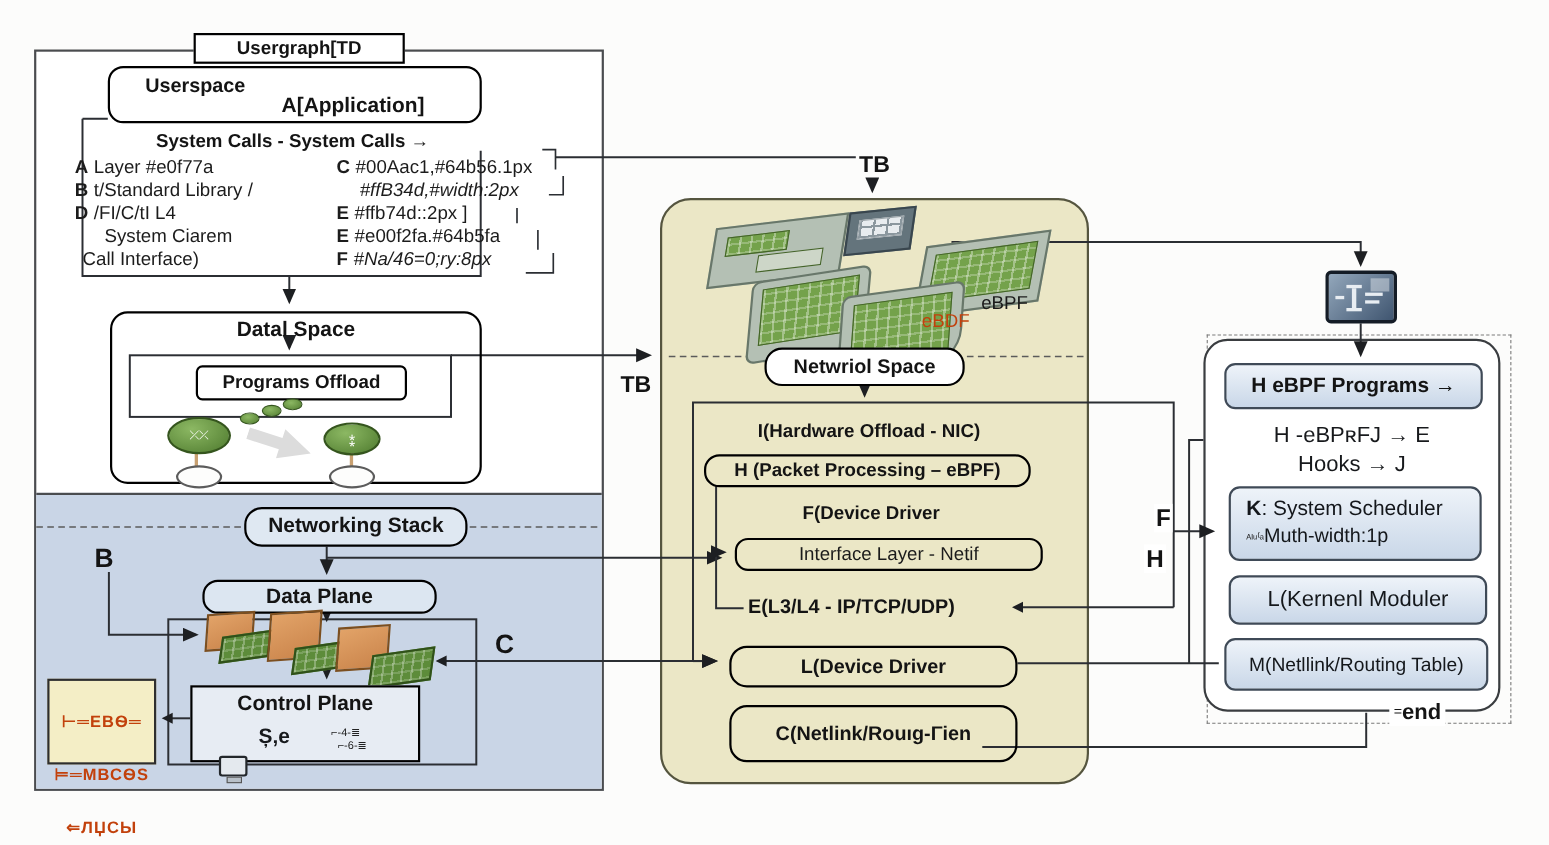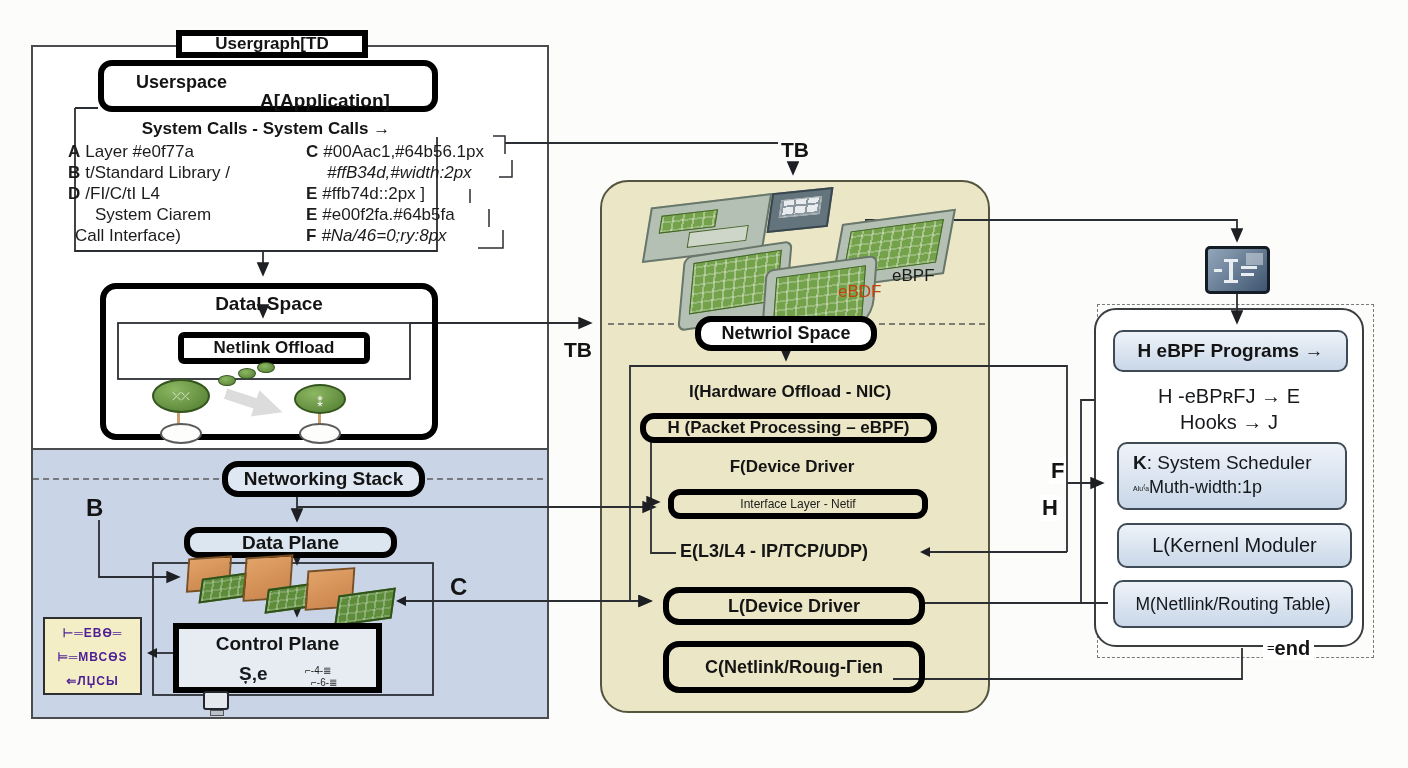--- a/index.html
+++ b/index.html
@@ -1,20 +1,20 @@
 <!DOCTYPE html>
 <html><head>
 <meta charset="utf-8">
 <style>
   html,body{margin:0;padding:0;background:#fbfbfb;font-family:"Liberation Sans",sans-serif;color:#17191c;}
   #stage{position:relative;width:1408px;height:768px;overflow:hidden;background:#fcfcfb;}
   .a{position:absolute;}
   .z0{z-index:0;} .z2{z-index:2;}
   svg.wires{position:absolute;left:0;top:0;z-index:1;}
-  .bx{border:6px solid #000000;background:#fff;box-sizing:border-box;}
+  .bx{border:2px solid #000000;background:#fff;box-sizing:border-box;}
   .ghost{background:transparent;}
   .c{display:flex;align-items:center;justify-content:center;text-align:center;}
   .b{font-weight:bold;}
   .lbl{font-weight:bold;color:#141414;}
   .row{display:flex;font-size:17px;line-height:21px;color:#1c1c1c;white-space:nowrap;}
   .row .k{font-weight:bold;margin-right:5px;min-width:2px;}
   .it{font-style:italic;}
   .bluebox{background:linear-gradient(180deg,#eef3f9,#c9d7e8);border:2px solid #3f4a57;box-sizing:border-box;border-radius:10px;}
   .router{border-radius:50%;background:radial-gradient(ellipse at 38% 30%,#8cb863,#4e7a2e);border:2px solid #35551e;box-sizing:border-box;color:#fff;font-size:11px;display:flex;align-items:center;justify-content:center;}
   .pebble{border-radius:50%;background:radial-gradient(ellipse at 40% 35%,#8cb863,#527d31);border:1.5px solid #35551e;box-sizing:border-box;}
@@ -24,21 +24,21 @@
   .chipO{background:linear-gradient(160deg,#e2a368,#c9834a);border:2px solid #7c4f20;box-sizing:border-box;transform:rotate(-4deg) skewX(-8deg);}
   .chipG{background:#5d8c3a;border:2px solid #30511a;box-sizing:border-box;transform:rotate(-8deg) skewX(-16deg);
          background-image:repeating-linear-gradient(90deg,rgba(255,255,255,.28) 0 2px,transparent 2px 9px),repeating-linear-gradient(0deg,rgba(255,255,255,.18) 0 2px,transparent 2px 8px);}
   .board{border:2px solid #68776a;box-sizing:border-box;background:#b4c0b4;}
   .bface{position:absolute;background:#74a24b;border:1px solid #44632a;box-sizing:border-box;
          background-image:repeating-linear-gradient(90deg,rgba(255,255,255,.35) 0 2px,transparent 2px 10px),repeating-linear-gradient(0deg,rgba(255,255,255,.25) 0 2px,transparent 2px 9px);}
   .term{background:linear-gradient(135deg,#93a7bb,#3f5570);border:3px solid #141c26;border-radius:5px;box-sizing:border-box;}
   .term i{position:absolute;background:#e8edf2;}
   .monitor{width:26px;height:19px;border:2px solid #23272b;background:#e4e9ee;border-radius:3px;box-sizing:border-box;position:relative;}
   .monitor:after{content:"";position:absolute;left:5px;top:17px;width:12px;height:4px;background:#b9c1c9;border:1px solid #555;}
-  .legend-row{font-weight:bold;font-size:12px;letter-spacing:1px;color:#4c1d95;line-height:24px;white-space:nowrap;}
+  .legend-row{font-weight:bold;font-size:15px;letter-spacing:1px;color:#c2410c;line-height:24px;white-space:nowrap;margin-top:24px;}
   .tiny{font-size:10px;line-height:11px;color:#222;white-space:nowrap;}
 </style>
 </head>
 <body>
 
 <div id="stage">
 
   <div class="a z0" style="left:31px;top:45px;width:518px;height:674px;border:2px solid #4a4c4f;background:#fff;box-sizing:border-box;"></div>
   <div class="a z0" style="left:33px;top:448px;width:514px;height:269px;background:#c9d5e6;border-top:2px solid #4a4c4f;box-sizing:border-box;"></div>
   <div class="a z0" style="left:600px;top:180px;width:390px;height:533px;background:#ebe7c6;border:2px solid #55553f;border-radius:28px;box-sizing:border-box;"></div>
@@ -164,21 +164,21 @@
       <span class="k">F</span>
       <span class="it">#Na/46=0;ry:8px</span>
     </div>
 
   <div class="a z2 bx" style="left:100px;top:283px;width:338px;height:157px;border-radius:16px;background:transparent;">
     <div class="c lbl" style="width:100%;height:30px;font-size:19px;">
       <span>Datal Space</span>
     </div>
   </div>
   <div class="a z2 bx c lbl" style="left:178px;top:332px;width:192px;height:32px;border-radius:6px;font-size:17px;">
-    <span>Netlink Offload</span>
+    <span>Programs Offload</span>
   </div>
 
   <div class="a z2 stem" style="left:177px;top:408px;width:3px;height:20px;"></div>
   <div class="a z2 stem" style="left:318px;top:410px;width:3px;height:18px;"></div>
   <div class="a z2 oval" style="left:160px;top:423px;width:42px;height:21px;"></div>
   <div class="a z2 oval" style="left:299px;top:423px;width:42px;height:21px;"></div>
   <div class="a z2 router" style="left:152px;top:379px;width:58px;height:34px;">⤫⤫</div>
   <div class="a z2 pebble" style="left:218px;top:375px;width:18px;height:11px;"></div>
   <div class="a z2 pebble" style="left:238px;top:368px;width:18px;height:11px;"></div>
   <div class="a z2 pebble" style="left:257px;top:362px;width:18px;height:11px;"></div>
@@ -247,21 +247,21 @@
 
   <div class="a z2 c lbl" style="left:640px;top:381px;width:300px;height:22px;font-size:17px;">
     <span>I(Hardware Offload - NIC)</span>
   </div>
   <div class="a z2 bx ghost c lbl" style="left:640px;top:413px;width:297px;height:30px;border-radius:14px;font-size:17px;">
     <span>H (Packet Processing – eBPF)</span>
   </div>
   <div class="a z2 c lbl" style="left:692px;top:456px;width:200px;height:22px;font-size:17px;">
     <span>F(Device Driver</span>
   </div>
-  <div class="a z2 bx ghost c" style="left:668px;top:489px;width:260px;height:30px;border-radius:12px;font-size:12px;color:#1b1b1b;text-align:center;">
+  <div class="a z2 bx ghost c" style="left:668px;top:489px;width:280px;height:30px;border-radius:12px;font-size:17px;color:#1b1b1b;text-align:center;">
     <span>Interface Layer - Netif</span>
   </div>
   <div class="a z2 lbl" style="left:680px;top:541px;font-size:18px;">
     <span>E(L3/L4 - IP/TCP/UDP)</span>
   </div>
   <div class="a z2 bx ghost c lbl" style="left:663px;top:587px;width:262px;height:38px;border-radius:16px;font-size:18px;">
     <span>L(Device Driver</span>
   </div>
   <div class="a z2 bx ghost c lbl" style="left:663px;top:641px;width:262px;height:52px;border-radius:16px;font-size:18px;">
     <span>C(Netlink/Rouıg-Γien</span>

